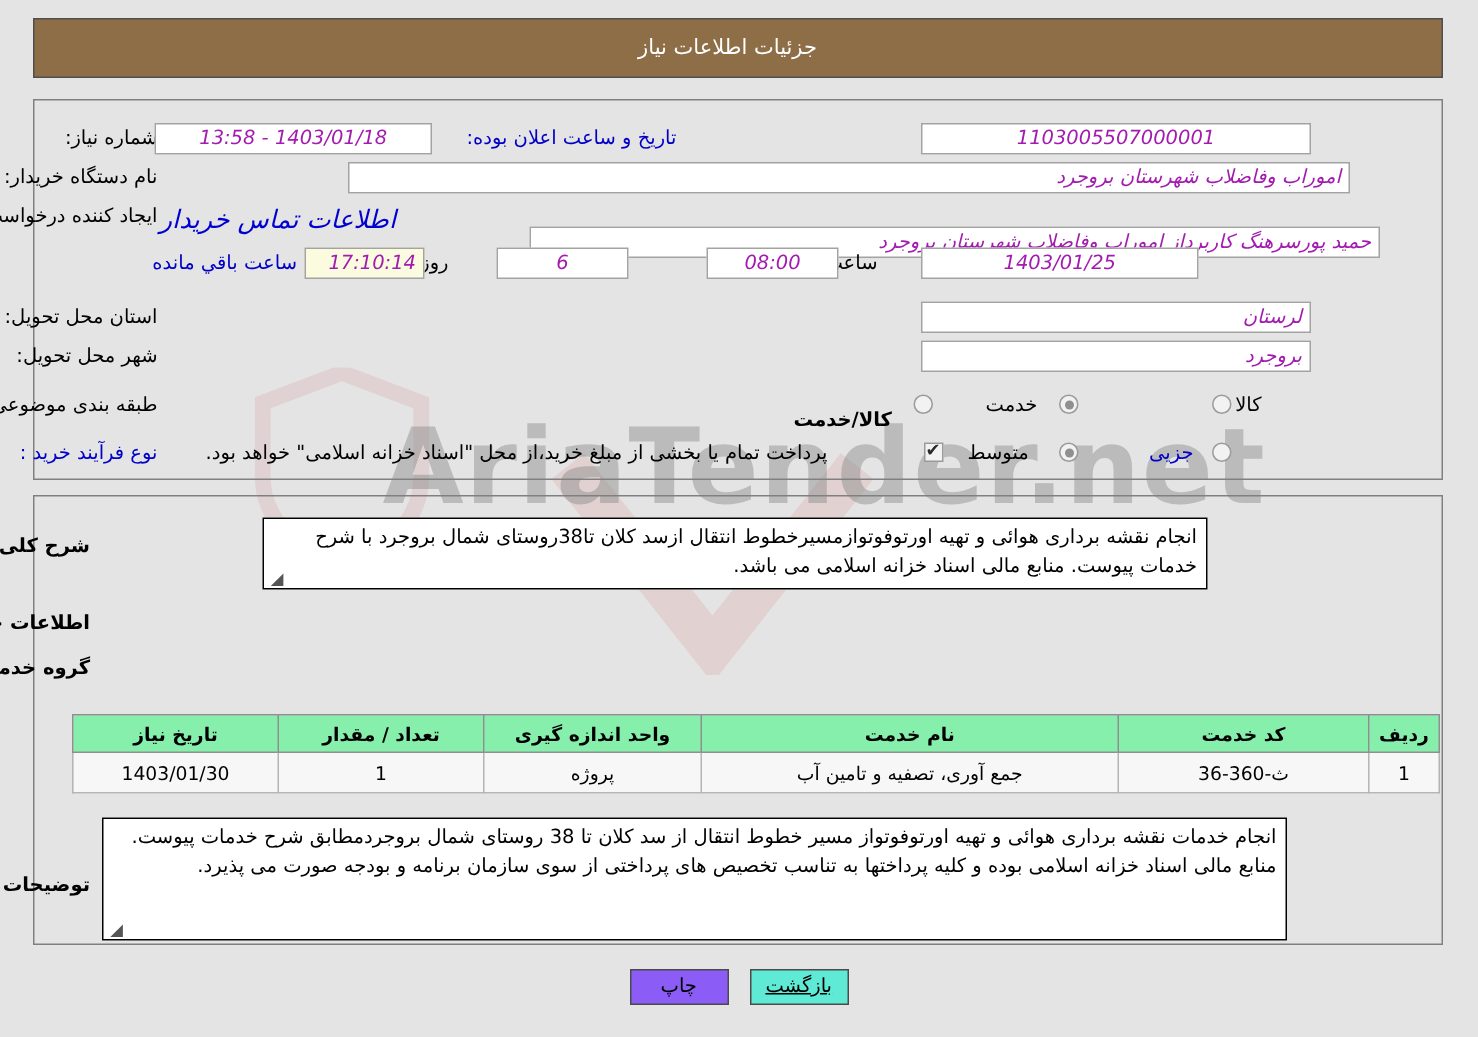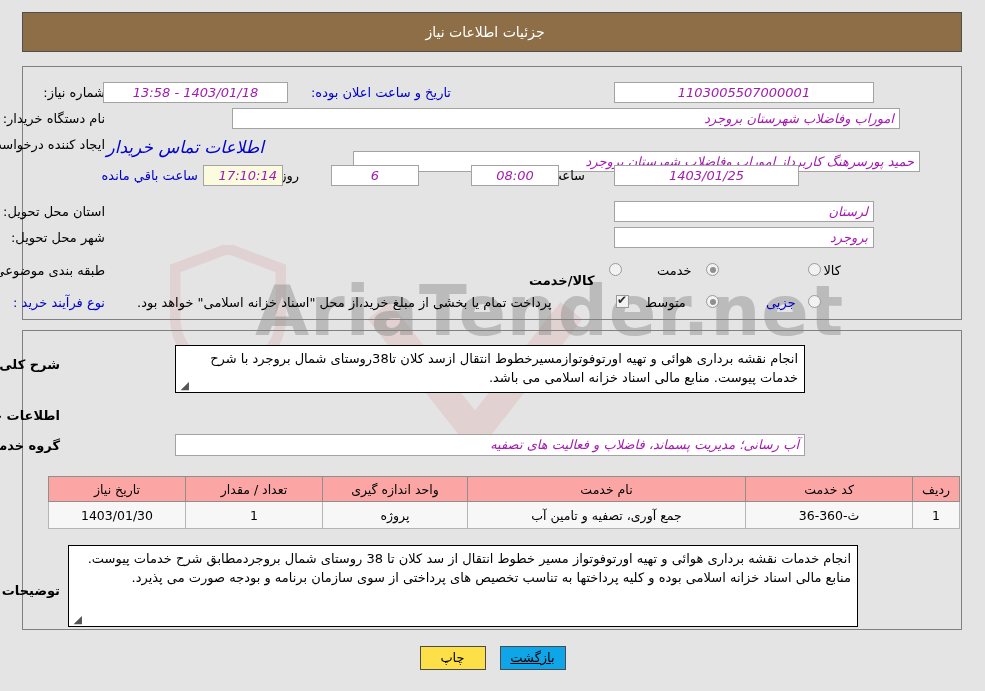--- a/index.html
+++ b/index.html
@@ -187,24 +187,24 @@
     position: absolute;
     left: 48px;
     top: 476px;
     width: 912px;
     border-collapse: collapse;
     z-index: 3;
     font-size: 12.5px;
     direction: rtl;
   }
   .tbl th {
-    background: #fca5a5;
+    background: #86efac;
     border: 1px solid #8f8f8f;
     color: #000;
-    font-weight: normal;
+    font-weight: bold;
     height: 24px;
     font-size: 12.5px;
     padding: 0 4px;
   }
   .tbl td {
     background: #f7f7f7;
     border: 1px solid #b5b5b5;
     color: #000;
     height: 26px;
     text-align: center;
@@ -228,22 +228,22 @@
     border: 1px solid #4a4a4a;
     font-size: 13px;
     color: #000;
     height: 24px;
     min-width: 66px;
     line-height: 22px;
     text-align: center;
     cursor: pointer;
     font-family: "DejaVu Sans", "Liberation Sans", sans-serif;
   }
-  .btn-back  { background: #0ea5e9; text-decoration: underline; }
-  .btn-print { background: #fde047; }
+  .btn-back  { background: #5eead4; text-decoration: underline; }
+  .btn-print { background: #8b5cf6; }
 </style>
 </head>
 <body>
 
 <div id="page">
 
   <div class="watermark wm-shield">
     <svg viewBox="0 0 100 115">
         <path d="M50 3 L95 20 V62 C95 88 74 104 50 112 C26 104 5 88 5 62 V20 Z" fill="none" stroke="#c23b3b" stroke-width="9"></path>
       </svg>
@@ -315,21 +315,20 @@
 
   <div class="abs lbl lbl-bold" style="right:925px; top:357px;">شرح کلی نیاز:</div>
   <div class="ta" style="left:175px; top:345px; width:630px; height:48px;">
     <span>انجام نقشه برداری هوائی و تهیه اورتوفوتوازمسیرخطوط انتقال ازسد کلان تا38روستای شمال بروجرد با شرح خدمات پیوست. منابع مالی اسناد خزانه اسلامی می باشد.</span>
     <span class="grip">◢</span>
   </div>
 
   <div class="abs lbl lbl-bold" style="right:925px; top:408px;">اطلاعات خدمات مورد نیاز</div>
 
   <div class="abs lbl lbl-bold" style="right:925px; top:438px;">گروه خدمت:</div>
-  <div class="fld rtltext" style="left:175px; top:434px; width:630px; height:22px; line-height:20px;">آب رسانی؛ مدیریت پسماند، فاضلاب و فعالیت های تصفیه</div>
 
   <table class="tbl">
     <thead>
       <tr>
         <th style="width:38px;">ردیف</th>
         <th style="width:158px;">کد خدمت</th>
         <th>نام خدمت</th>
         <th style="width:136px;">واحد اندازه گیری</th>
         <th style="width:128px;">تعداد / مقدار</th>
         <th style="width:128px;">تاریخ نیاز</th>

